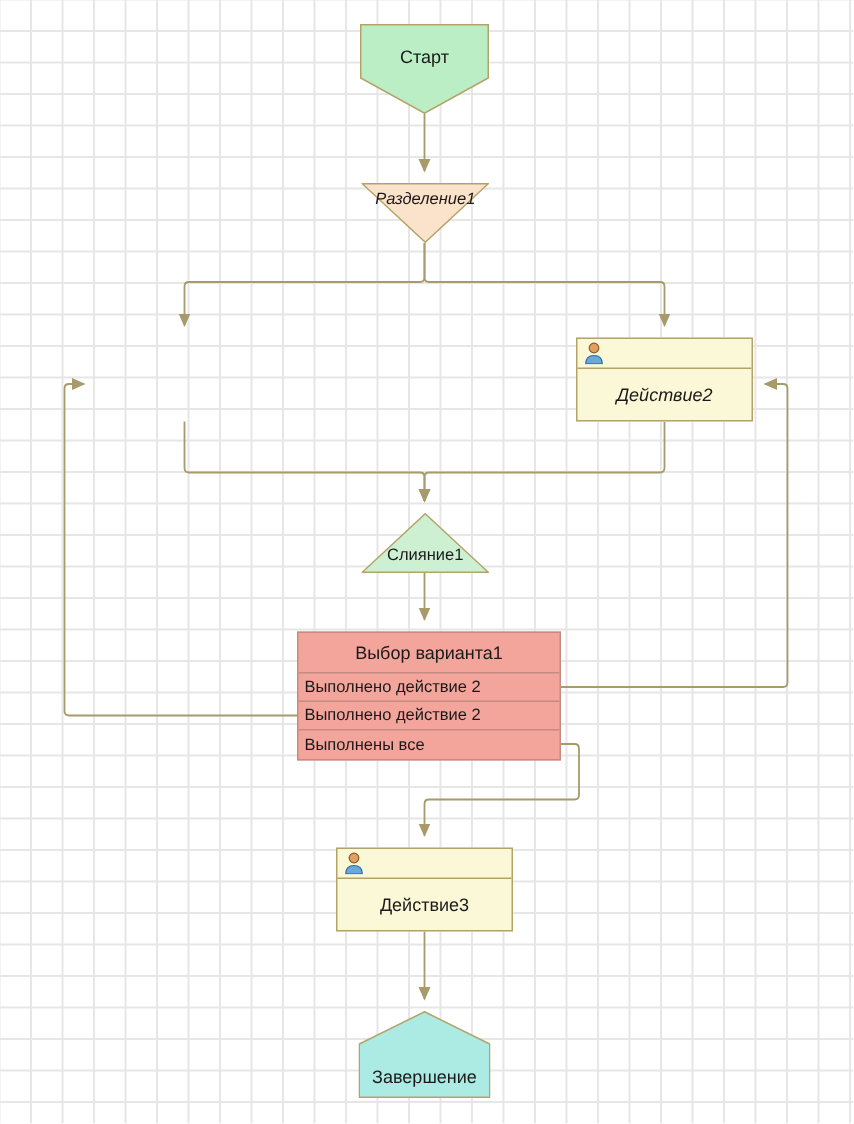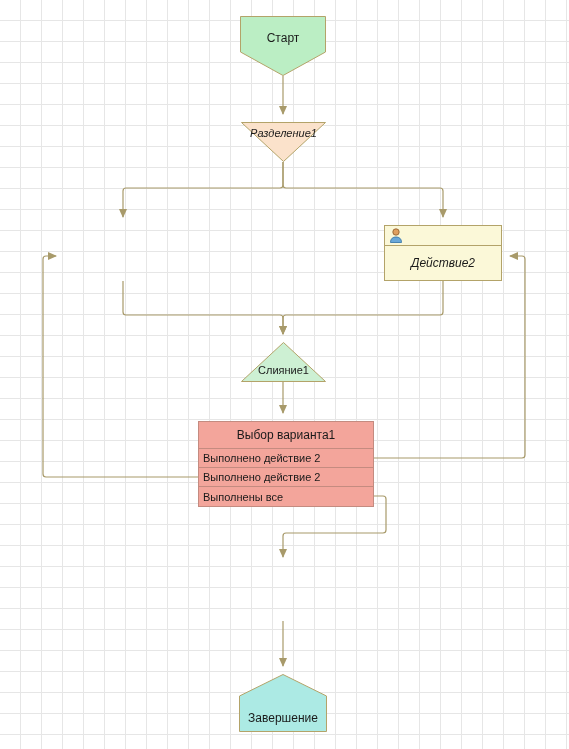--- a/index.html
+++ b/index.html
@@ -204,20 +204,31 @@
 
   <div class="node choice" style="left:198px; top:421px; width:176px; height:86px;">
     <div class="chead">
       <span class="label">Выбор варианта1</span>
     </div>
     <div class="opt">Выполнено действие 2</div>
     <div class="opt">Выполнено действие 2</div>
     <div class="opt">Выполнены все</div>
   </div>
 
+  <div class="node activity" style="left:224px; top:565px; width:118px; height:56px;">
+    <div class="head">
+      <svg class="person-icon" viewBox="0 0 14 15">
+        <circle cx="7" cy="4" r="3.2" fill="#e0a060" stroke="#8a5a28" stroke-width="0.8"></circle>
+        <path d="M1.5,14.5 C1.5,10.5 4,9 7,9 C10,9 12.5,10.5 12.5,14.5 z" fill="#6aa8d8" stroke="#2f6ea5" stroke-width="0.8"></path>
+      </svg>
+    </div>
+    <div class="body">
+      <span class="label">Действие3</span>
+    </div>
+  </div>
 
   <div class="node term" style="left:239px; top:674px; width:88px; height:58px;align-items:center;">
     <svg class="shape" viewBox="0 0 88 58" preserveAspectRatio="none">
       <polygon points="44,0.5 87.5,22 87.5,57.5 0.5,57.5 0.5,22" fill="#aceae4" stroke="#b3a369" stroke-width="1"></polygon>
     </svg>
     <div class="label" style="margin-top:29px;">Завершение</div>
   </div>
 
 </div>
 

